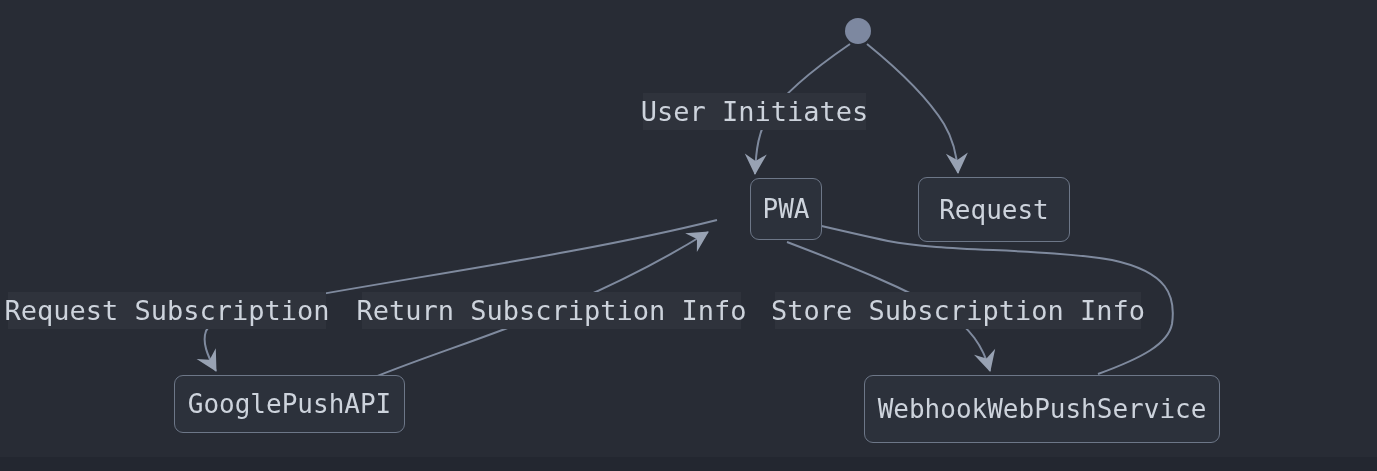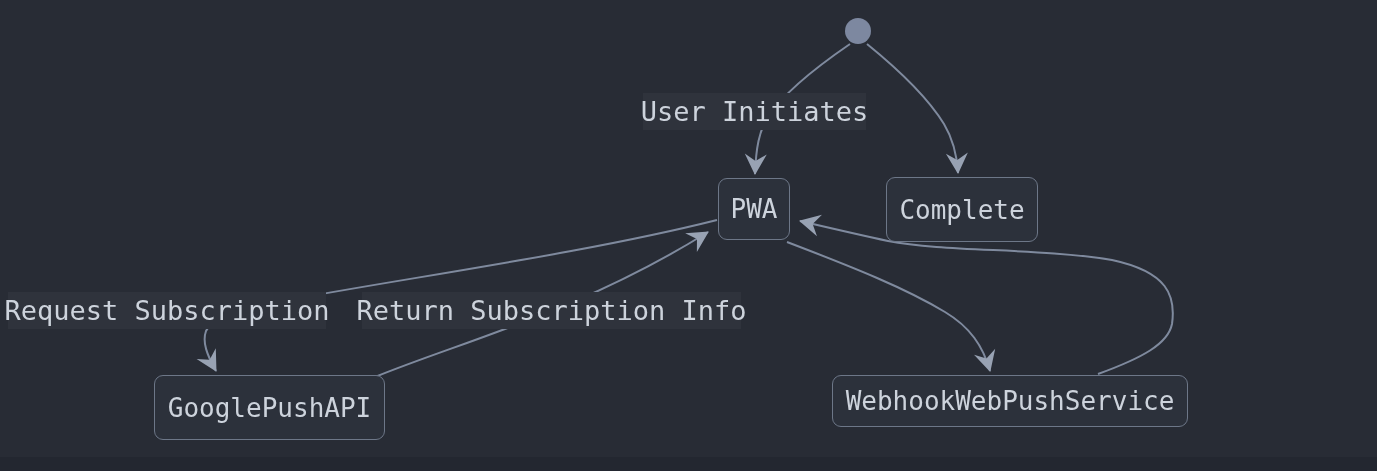--- a/index.html
+++ b/index.html
@@ -26,20 +26,21 @@
     position: absolute;
     display: flex;
     align-items: center;
     justify-content: center;
     background: #2c313b;
     border: 1.5px solid #6d7788;
     border-radius: 9px;
     color: #cdd3dc;
     font-size: 26px;
     white-space: nowrap;
+    margin-left: 32px;
   }
   .edge-label {
     position: absolute;
     display: flex;
     align-items: center;
     justify-content: center;
     background: #2f333c;
     color: #cdd3dc;
     font-size: 27px;
     white-space: nowrap;
@@ -73,28 +74,29 @@
 
     <path class="edge-path" d="M 375 377 C 460 342, 580 312, 708 232" marker-end="url(#arrow)"></path>
 
     <path class="edge-path" d="M 787 242 C 855 268, 905 288, 945 312 C 970 327, 983 346, 990 371" marker-end="url(#arrow)"></path>
 
     <path class="edge-path" d="M 1098 374 C 1142 358, 1168 344, 1172 324 C 1176 296, 1168 272, 1112 260 C 1040 248, 945 252, 888 241 C 860 235, 830 228, 800 221" marker-end="url(#arrow)"></path>
   </svg>
 
   <div class="state-node" style="left:718px; top:178px; width:72px; height:62px;">PWA</div>
 
-  <div class="state-node" style="left:886px; top:177px; width:152px; height:65px;">Complete</div>
+  <div class="state-node" style="left:886px; top:177px; width:152px; height:65px;">Request</div>
 
-  <div class="state-node" style="left:154px; top:375px; width:231px; height:65px;">GooglePushAPI</div>
+  <div class="state-node" style="left:142px; top:375px; width:231px; height:58px;">GooglePushAPI</div>
 
-  <div class="state-node" style="left:832px; top:375px; width:356px; height:52px;">WebhookWebPushService</div>
+  <div class="state-node" style="left:832px; top:375px; width:356px; height:68px;">WebhookWebPushService</div>
 
   <div class="edge-label" style="left:643px; top:93px; width:223px; height:37px;">User Initiates</div>
 
   <div class="edge-label" style="left:362px; top:292px; width:379px; height:37px;">Return Subscription Info</div>
 
   <div class="edge-label" style="left:8px; top:292px; width:318px; height:37px;">Request Subscription</div>
 
+  <div class="edge-label" style="left:775px; top:292px; width:366px; height:37px;">Store Subscription Info</div>
 
 
   <div class="bottom-strip"></div>
 </div>
 
 </body></html>

